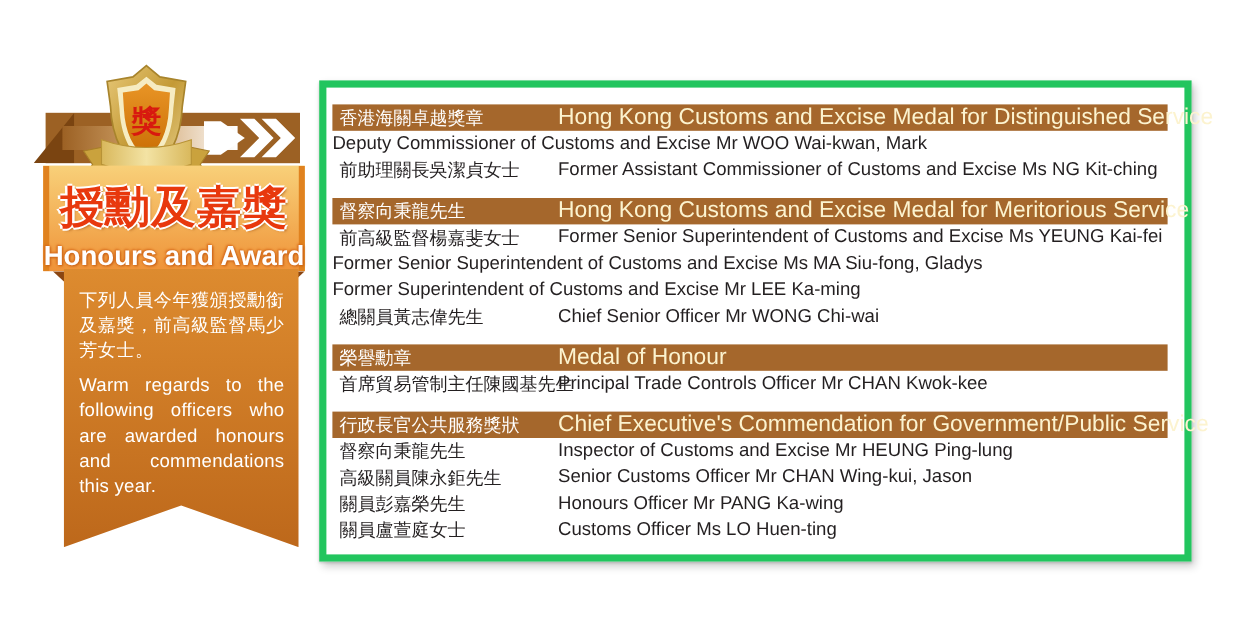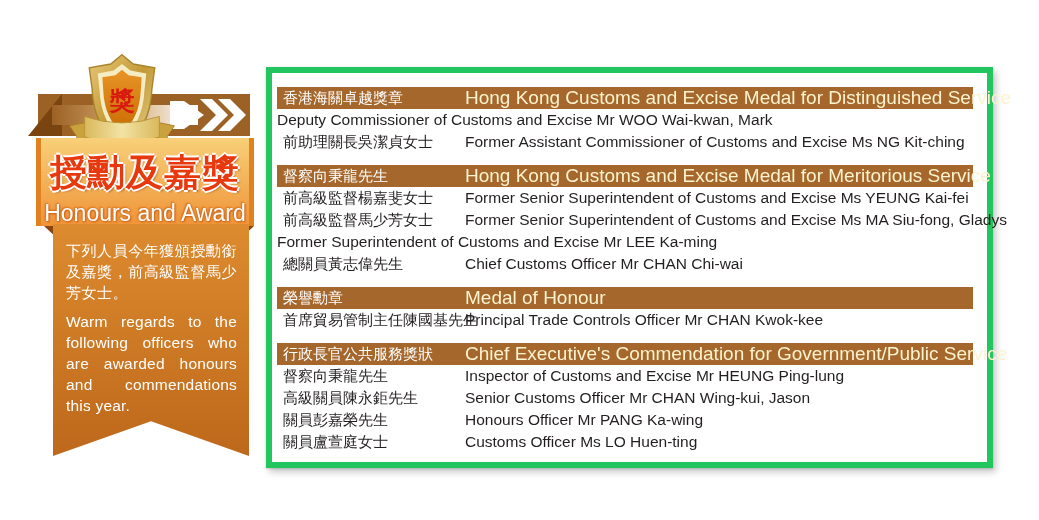--- a/index.html
+++ b/index.html
@@ -28,21 +28,21 @@
     background:linear-gradient(to bottom,var(--box-grad-top,#f8d079),var(--box-grad-bottom,#ef9338));
     box-shadow:inset 5px 0 0 var(--box-edge,#e0821f),inset -5px 0 0 var(--box-edge,#e0821f);
     text-align:center;
   }
   .title-zh{
     margin-top:10px;font-size:37px;font-weight:bold;letter-spacing:1px;
     color:var(--title-red,#e8380d);
     text-shadow:-2px 0 0 #fff,2px 0 0 #fff,0 -2px 0 #fff,0 2px 0 #fff,2px 2px 2px rgba(140,60,0,.5);
   }
   .title-en{
-    margin-top:2px;font-size:23px;font-weight:normal;color:#ffffff;
+    margin-top:2px;font-size:23px;font-weight:bold;color:#ffffff;
     text-shadow:0 0 2px #d96f1f,1px 1px 2px #c45e14,-1px -1px 2px #d96f1f;
   }
   .flap{position:absolute;top:226px;width:14px;height:13px;background:var(--flap,#8a4511);}
   .flap.left{left:44px;clip-path:polygon(0 0,100% 0,100% 100%);}
   .flap.right{left:240px;clip-path:polygon(0 0,100% 0,0 100%);}
   .pennant{
     position:absolute;left:53px;top:224px;width:196px;height:232px;
     background:linear-gradient(to bottom,var(--pennant-top,#dd8b2f),var(--pennant-bottom,#bd681b));
     clip-path:polygon(0 0,100% 0,100% 100%,50% 85%,0 100%);
     color:#fff;
@@ -152,29 +152,28 @@
         <div class="section">
           <div class="sec-header">
             <span class="c-zh">督察向秉龍先生</span>
             <span class="c-en">Hong Kong Customs and Excise Medal for Meritorious Service</span>
           </div>
           <div class="row">
             <span class="c-zh">前高級監督楊嘉斐女士</span>
             <span class="c-en">Former Senior Superintendent of Customs and Excise Ms YEUNG Kai-fei</span>
           </div>
           <div class="row">
-            <span class="c-zh">前高級監督馬少芳女士</span>
             <span class="c-en">Former Senior Superintendent of Customs and Excise Ms MA Siu-fong, Gladys</span>
           </div>
           <div class="row">
             <span class="c-en">Former Superintendent of Customs and Excise Mr LEE Ka-ming</span>
           </div>
           <div class="row">
             <span class="c-zh">總關員黃志偉先生</span>
-            <span class="c-en">Chief Customs Officer Mr CHAN Chi-wai</span>
+            <span class="c-en">Chief Senior Officer Mr WONG Chi-wai</span>
           </div>
         </div>
         <div class="section">
           <div class="sec-header">
             <span class="c-zh">榮譽勳章</span>
             <span class="c-en">Medal of Honour</span>
           </div>
           <div class="row">
             <span class="c-zh">首席貿易管制主任陳國基先生</span>
             <span class="c-en">Principal Trade Controls Officer Mr CHAN Kwok-kee</span>

